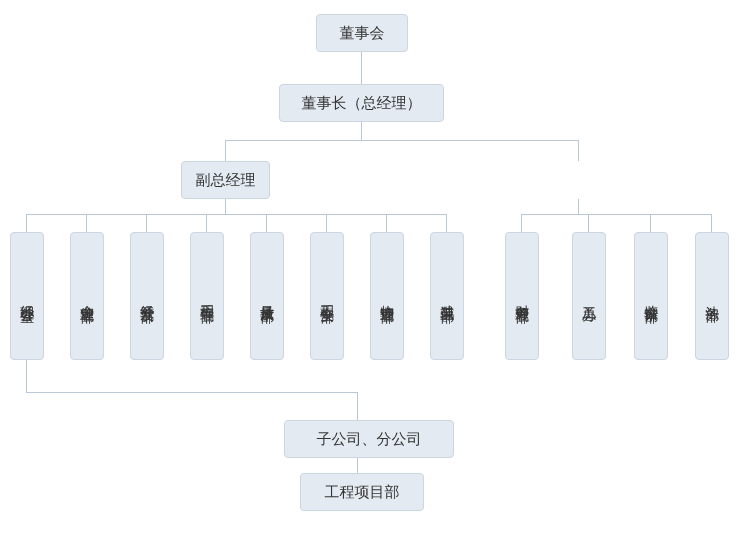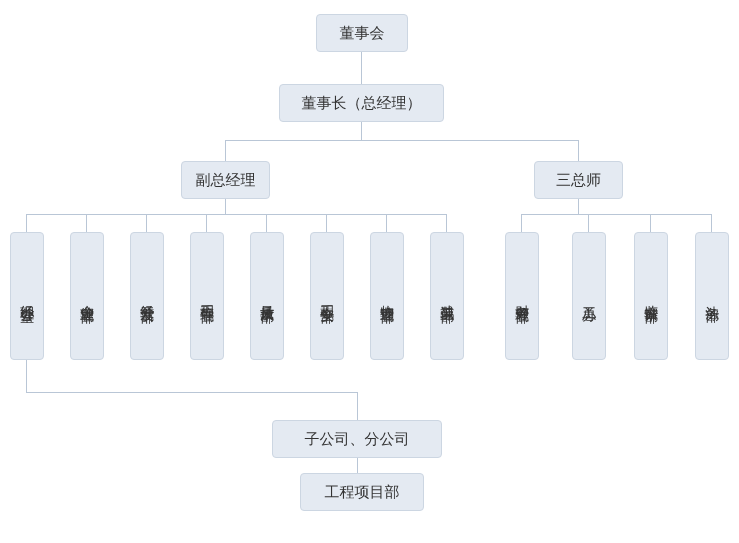--- a/index.html
+++ b/index.html
@@ -59,23 +59,20 @@
   </div>
 
   <div class="node" style="left:181px; top:161px; width:89px; height:38px;">
     <span>副总经理</span>
   </div>
 
   <div class="node" style="left:279px; top:84px; width:165px; height:38px;">
     <span>董事长（总经理）</span>
   </div>
 
-  <div class="node" style="left:534px; top:161px; width:89px; height:38px;">
-    <span>三总师</span>
-  </div>
 
   <div class="node vertical" style="left:10px; top:232px; width:34px; height:128px;">
     <span>经理办公室</span>
   </div>
   <div class="node vertical" style="left:70px; top:232px; width:34px; height:128px;">
     <span>企业管理部</span>
   </div>
   <div class="node vertical" style="left:130px; top:232px; width:34px; height:128px;">
     <span>经营开发部</span>
   </div>
@@ -101,21 +98,21 @@
   <div class="node vertical" style="left:572px; top:232px; width:34px; height:128px;">
     <span>总工办</span>
   </div>
   <div class="node vertical" style="left:634px; top:232px; width:34px; height:128px;">
     <span>监察审计部</span>
   </div>
   <div class="node vertical" style="left:695px; top:232px; width:34px; height:128px;">
     <span>法务部</span>
   </div>
 
-  <div class="node" style="left:272px; top:420px; width:170px; height:38px;">
+  <div class="node" style="left:284px; top:420px; width:170px; height:38px;">
     <span>子公司、分公司</span>
   </div>
 
   <div class="node" style="left:300px; top:473px; width:124px; height:38px;">
     <span>工程项目部</span>
   </div>
 
   <div class="line v" style="left:361px; top:52px; height:32px;"></div>
 
   <div class="line v" style="left:361px; top:122px; height:18px;"></div>

